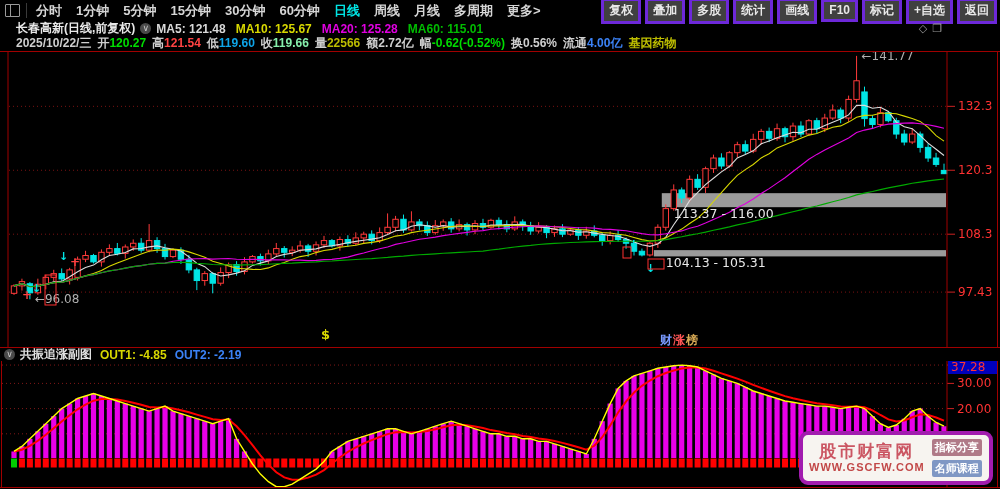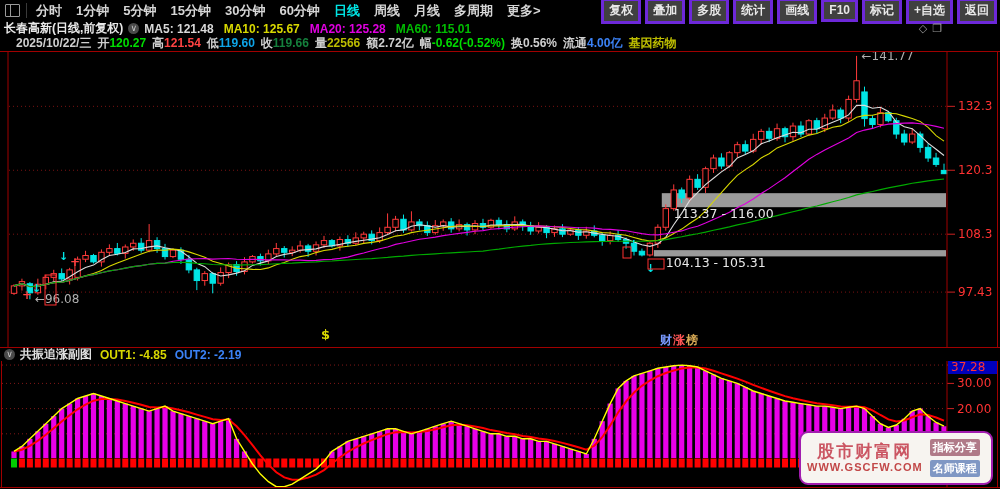--- a/index.html
+++ b/index.html
@@ -11,33 +11,33 @@
   #topbar{left:0;top:0;width:1000px;height:21px;background:#000;display:flex;align-items:center;}
   #layout-icon{width:13px;height:11px;border:1px solid #9a9a9a;margin:0 6px 0 5px;position:relative;border-radius:1px;}
   #layout-icon:after{content:"";position:absolute;left:4px;top:0;width:1px;height:11px;background:#9a9a9a;}
   .vsep{width:1px;height:15px;background:#3a3a3a;margin-right:9px;}
   .period{color:#d6d6d6;font-size:13px;margin-right:14px;cursor:default;white-space:nowrap;font-weight:600;}
   .period.active{color:#00e5e5;}
   #topbar-right{margin-left:auto;display:flex;align-items:center;gap:4px;padding-right:3px;}
   .tb-btn{border:3px solid #6d28d9;color:#e8e8e8;font-size:12px;padding:1px 5px 2px 5px;background:#404040;white-space:nowrap;font-weight:600;}
   
   #title-row{left:0;top:21px;width:1000px;height:15px;display:flex;align-items:center;font-size:12px;}
-  #stock-title{color:#e8e8e8;margin-left:4px;font-weight:700;}
+  #stock-title{color:#e8e8e8;margin-left:16px;font-weight:700;}
   .circ-icon{width:11px;height:11px;border-radius:50%;background:#4a4a4a;color:#c8c8c8;font-size:9px;line-height:10px;text-align:center;margin:0 5px;}
   .ma-seg{margin-right:10px;font-weight:600;}
   #title-icons{margin-left:auto;margin-right:58px;color:#9a9a9a;font-size:11px;display:flex;gap:5px;}
   
   #info-row{left:0;top:36px;width:1000px;height:15px;display:flex;align-items:center;font-size:12px;white-space:nowrap;}
   #info-row .fld{margin-right:6px;font-weight:600;}
   
   #sub-header{left:0;top:348px;width:1000px;height:13px;display:flex;align-items:center;font-size:12px;}
   #sub-title{color:#e0e0e0;font-weight:700;margin-right:8px;}
   .out-seg{margin-right:8px;font-weight:700;}
   
-  #watermark{left:799px;top:431px;width:194px;height:54px;background:#f7f4f0;border:2px solid #a21caf;border-radius:9px;box-sizing:border-box;display:flex;align-items:center;padding:3px 6px;gap:7px;z-index:5;}
+  #watermark{left:799px;top:431px;width:194px;height:54px;background:#f7f4f0;border:4px solid #a21caf;border-radius:9px;box-sizing:border-box;display:flex;align-items:center;padding:3px 6px;gap:7px;z-index:5;}
   #wm-left{display:flex;flex-direction:column;align-items:center;line-height:1.15;}
   #wm-brand{color:#cb5663;font-size:17px;font-weight:700;letter-spacing:2px;white-space:nowrap;}
   #wm-url{color:#c24848;font-size:11px;font-weight:700;letter-spacing:1px;white-space:nowrap;}
   #wm-right{display:flex;flex-direction:column;gap:4px;}
   .wm-badge{font-size:11px;color:#fff;padding:1px 3px;white-space:nowrap;border-radius:2px;font-weight:600;}
   svg text{font-family:"DejaVu Sans","Liberation Sans",sans-serif;}
 </style>
 </head>
 <body>
 
@@ -83,21 +83,21 @@
       <span>◇</span>
       <span>❐</span>
     </span>
 </div>
 
 <div id="info-row" class="abs">
     <span class="fld" style="margin-left: 16px;"><span style="color: rgb(207, 207, 207);">2025/10/22/三</span></span>
     <span class="fld"><span style="color: rgb(207, 207, 207);">开</span><span style="color: rgb(0, 221, 0);">120.27</span></span>
     <span class="fld"><span style="color: rgb(207, 207, 207);">高</span><span style="color: rgb(255, 67, 67);">121.54</span></span>
     <span class="fld"><span style="color: rgb(207, 207, 207);">低</span><span style="color: #0ea5e9;">119.60</span></span>
-    <span class="fld"><span style="color: rgb(207, 207, 207);">收</span><span style="color: #15803d; margin-top: 40px;">119.66</span></span>
+    <span class="fld"><span style="color: rgb(207, 207, 207);">收</span><span style="color: #86efac; margin-top: 40px;">119.66</span></span>
     <span class="fld"><span style="color: rgb(207, 207, 207);">量</span><span style="color: rgb(188, 188, 0);">22566</span></span>
     <span class="fld"><span style="color: rgb(207, 207, 207);">额</span><span style="color: rgb(207, 207, 207);">2.72亿</span></span>
     <span class="fld"><span style="color: rgb(207, 207, 207);">幅</span><span style="color: rgb(0, 221, 0);">-0.62(-0.52%)</span></span>
     <span class="fld"><span style="color: rgb(207, 207, 207);">换</span><span style="color: rgb(207, 207, 207);">0.56%</span></span>
     <span class="fld"><span style="color: rgb(207, 207, 207);">流通</span><span style="color: #3b82f6; text-align: center;">4.00亿</span></span>
     <span class="fld"><span style="color: rgb(188, 188, 0);">基因药物</span></span>
   </div>
 
 <svg id="main-svg" class="abs" style="left:0;top:51px;" width="1000" height="297">
     <rect x="661.7948717948718" y="142.1727272727273" width="284.2051282051282" height="14.010727272727223" fill="#9a9a9a"></rect>

